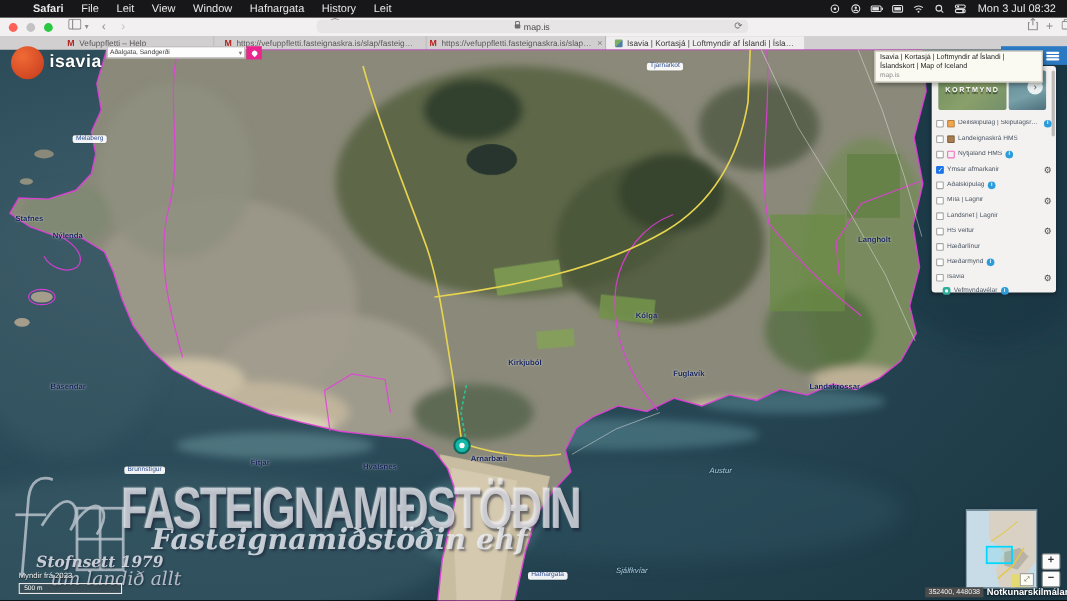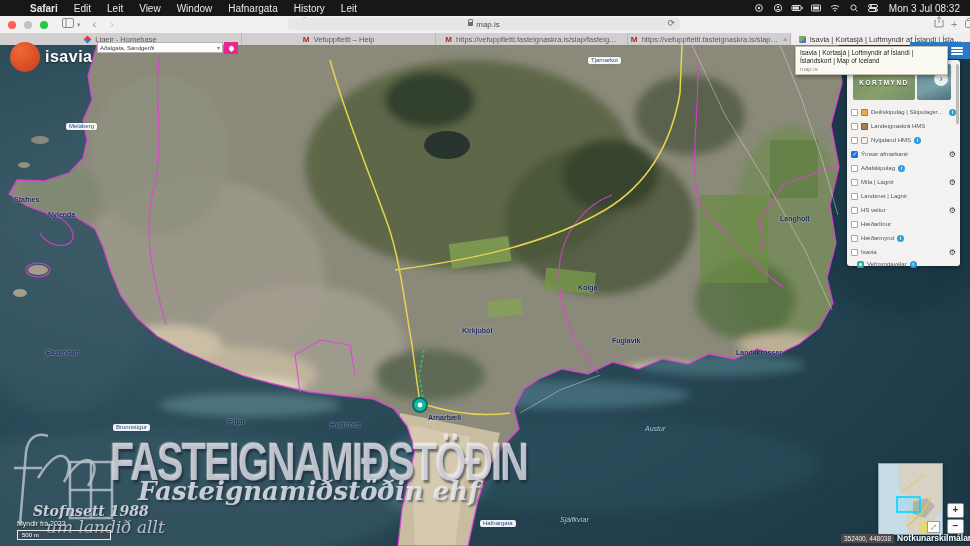--- a/index.html
+++ b/index.html
@@ -121,21 +121,21 @@
     font-size:10px;line-height:12px;text-align:center;color:#333;font-weight:bold;}
   #coords{left:841px;top:534px;background:#4b4b4b;color:#eee;font-size:6.5px;padding:1px 3px;}
   #terms{left:897px;top:533px;font-size:8.5px;font-weight:bold;color:#fff;text-shadow:0 1px 2px rgba(0,0,0,.8);}
 </style>
 </head>
 <body>
 
 <div id="menubar" class="abs">
   <span class="mitem apple"></span>
   <span class="mitem bold">Safari</span>
-  <span class="mitem">Edit</span>
+  <span class="mitem">File</span>
   <span class="mitem">Leit</span>
   <span class="mitem">View</span>
   <span class="mitem">Window</span>
   <span class="mitem">Hafnargata</span>
   <span class="mitem">History</span>
   <span class="mitem">Leit</span>
   <span class="spacer"></span>
   <span class="sicon">
       <svg viewBox="0 0 13 10">
         <circle cx="6" cy="5" r="3.4" fill="none" stroke="#ddd"></circle>
@@ -217,24 +217,20 @@
   <span class="tbico" style="position:absolute;left:941px;font-size:11px;">+</span>
   <span class="tbico" style="position:absolute;left:955px;">
     <svg width="11" height="10" viewBox="0 0 11 10">
         <rect x="2.5" y="0.5" width="8" height="7" rx="1" fill="none" stroke="#8d8b8c"></rect>
         <rect x="0.5" y="2.5" width="8" height="7" rx="1" fill="#f2f0f1" stroke="#8d8b8c"></rect>
       </svg>
   </span>
 </div>
 
 <div id="tabbar" class="abs">
-  <div class="tab" style="width:242px">
-    <span class="fav fav-diamond"></span>
-    <span class="ttl">Ligeir - Homebase</span>
-  </div>
   <div class="tab" style="width:194px">
     <span class="fav fav-m">M</span>
     <span class="ttl">Vefuppfletti – Help</span>
   </div>
   <div class="tab" style="width:192px">
     <span class="fav fav-m">M</span>
     <span class="ttl">https://vefuppfletti.fasteignaskra.is/slap/fasteign/2112061/fasteignayfirlit</span>
   </div>
   <div class="tab" style="width:162px">
     <span class="fav fav-m">M</span>
@@ -483,21 +479,21 @@
     <path d="M40 8 C28 4 20 10 18 24 L12 96"></path>
     <path d="M6 40 H34"></path>
     <path d="M30 50 C42 30 52 24 58 30 C64 36 60 48 56 54 C66 36 78 28 84 34 C90 40 84 52 80 58"></path>
     <rect x="62" y="34" width="42" height="56"></rect>
     <line x1="83" y1="34" x2="83" y2="90"></line>
     <line x1="62" y1="62" x2="104" y2="62"></line>
   </g>
 </svg>
 <div id="wm-title" class="abs">FASTEIGNAMIÐSTÖÐIN</div>
 <div id="wm-script" class="abs">Fasteignamiðstöðin ehf</div>
-<div id="wm-founded" class="abs">Stofnsett 1988</div>
+<div id="wm-founded" class="abs">Stofnsett 1979</div>
 <div id="wm-tagline" class="abs">um landið allt</div>
 
 <div id="imgnote" class="abs">Myndir frá 2023</div>
 <div id="scalebar" class="abs">
   <span>500 m</span>
 </div>
 
 <div id="minimap" class="abs">
   <svg width="63" height="70" viewBox="0 0 63 70">
     <rect width="63" height="70" fill="#c8dce8"></rect>

